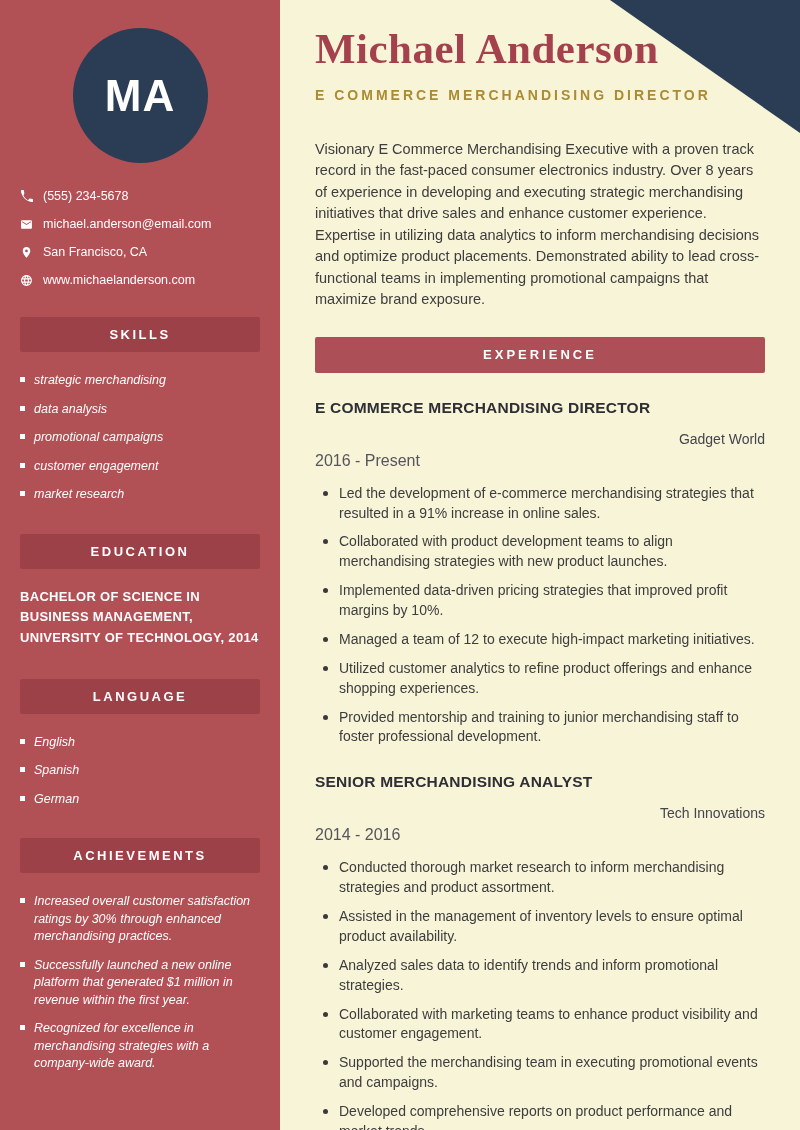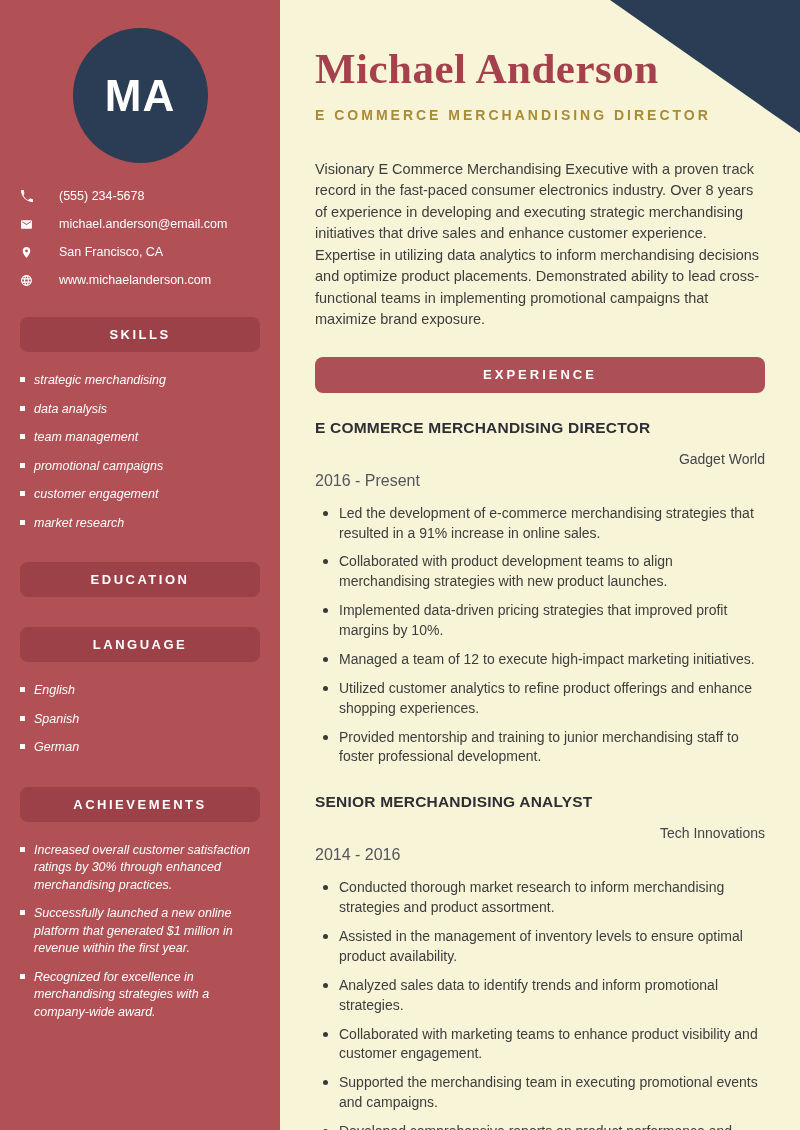--- a/index.html
+++ b/index.html
@@ -27,45 +27,45 @@
   .avatar{
     width:135px;height:135px;border-radius:50%;
     background:var(--navy);margin:0 auto;
     display:flex;align-items:center;justify-content:center;
   }
   .avatar span{
     color:#fff;font-size:44px;font-weight:bold;letter-spacing:1px;
   }
   .contact{list-style:none;margin:26px 0 0 0;padding:0 20px;}
   .contact-row{
-    display:flex;align-items:center;gap:26px;
+    display:flex;align-items:center;gap:10px;
     margin-bottom:14px;font-size:12.5px;color:#fdfdfd;
   }
   .contact-row svg{width:13px;height:13px;flex:0 0 13px;fill:#fff;}
   .band{
     background:var(--band-bg);color:#fff;
-    margin:30px 20px 0 20px;height:35px;border-radius:8px;
+    margin:30px 20px 0 20px;height:35px;border-radius:2px;
     display:flex;align-items:center;justify-content:center;
     font-size:13px;font-weight:bold;letter-spacing:2.5px;
   }
   .bullet-list{list-style:none;margin:20px 0 0 0;padding:0 20px;font-style:italic;}
   .bullet-list li{
     display:flex;align-items:flex-start;gap:9px;
     margin-bottom:11px;font-size:12.5px;line-height:1.4;color:#fdfdfd;
   }
   .sq{
     width:5px;height:5px;background:#fff;flex:0 0 5px;margin-top:5px;
   }
   .degree{
     margin:18px 20px 0 20px;font-size:13px;font-weight:bold;
     line-height:1.6;letter-spacing:.3px;color:#fff;text-transform:uppercase;
   }
   
   .main{
-    flex:1;padding:44px 35px 0 35px;position:relative;
+    flex:1;padding:24px 35px 0 35px;position:relative;
   }
   .corner-triangle{
     position:absolute;top:0;right:0;width:190px;height:133px;
     background:var(--navy);
     clip-path:polygon(0 0,100% 0,100% 100%);
   }
   h1.name{
     font-family:"Liberation Serif", serif;
     font-size:43px;font-weight:bold;color:var(--name-color);
     letter-spacing:.5px;position:relative;z-index:1;
@@ -142,39 +142,36 @@
       <li>
           <span class="sq"></span>
           <span>strategic merchandising</span>
         </li>
       <li>
           <span class="sq"></span>
           <span>data analysis</span>
         </li>
       <li>
           <span class="sq"></span>
-          <span>team management</span>
-        </li>
-      <li>
-          <span class="sq"></span>
           <span>promotional campaigns</span>
         </li>
       <li>
           <span class="sq"></span>
           <span>customer engagement</span>
         </li>
       <li>
           <span class="sq"></span>
           <span>market research</span>
         </li>
     </ul>
 
     <div class="band">
       <span>EDUCATION</span>
     </div>
+    <div class="degree">BACHELOR OF SCIENCE IN BUSINESS MANAGEMENT, UNIVERSITY OF TECHNOLOGY, 2014</div>
 
     <div class="band">
       <span>LANGUAGE</span>
     </div>
     <ul class="bullet-list">
       <li>
           <span class="sq"></span>
           <span>English</span>
         </li>
       <li>

